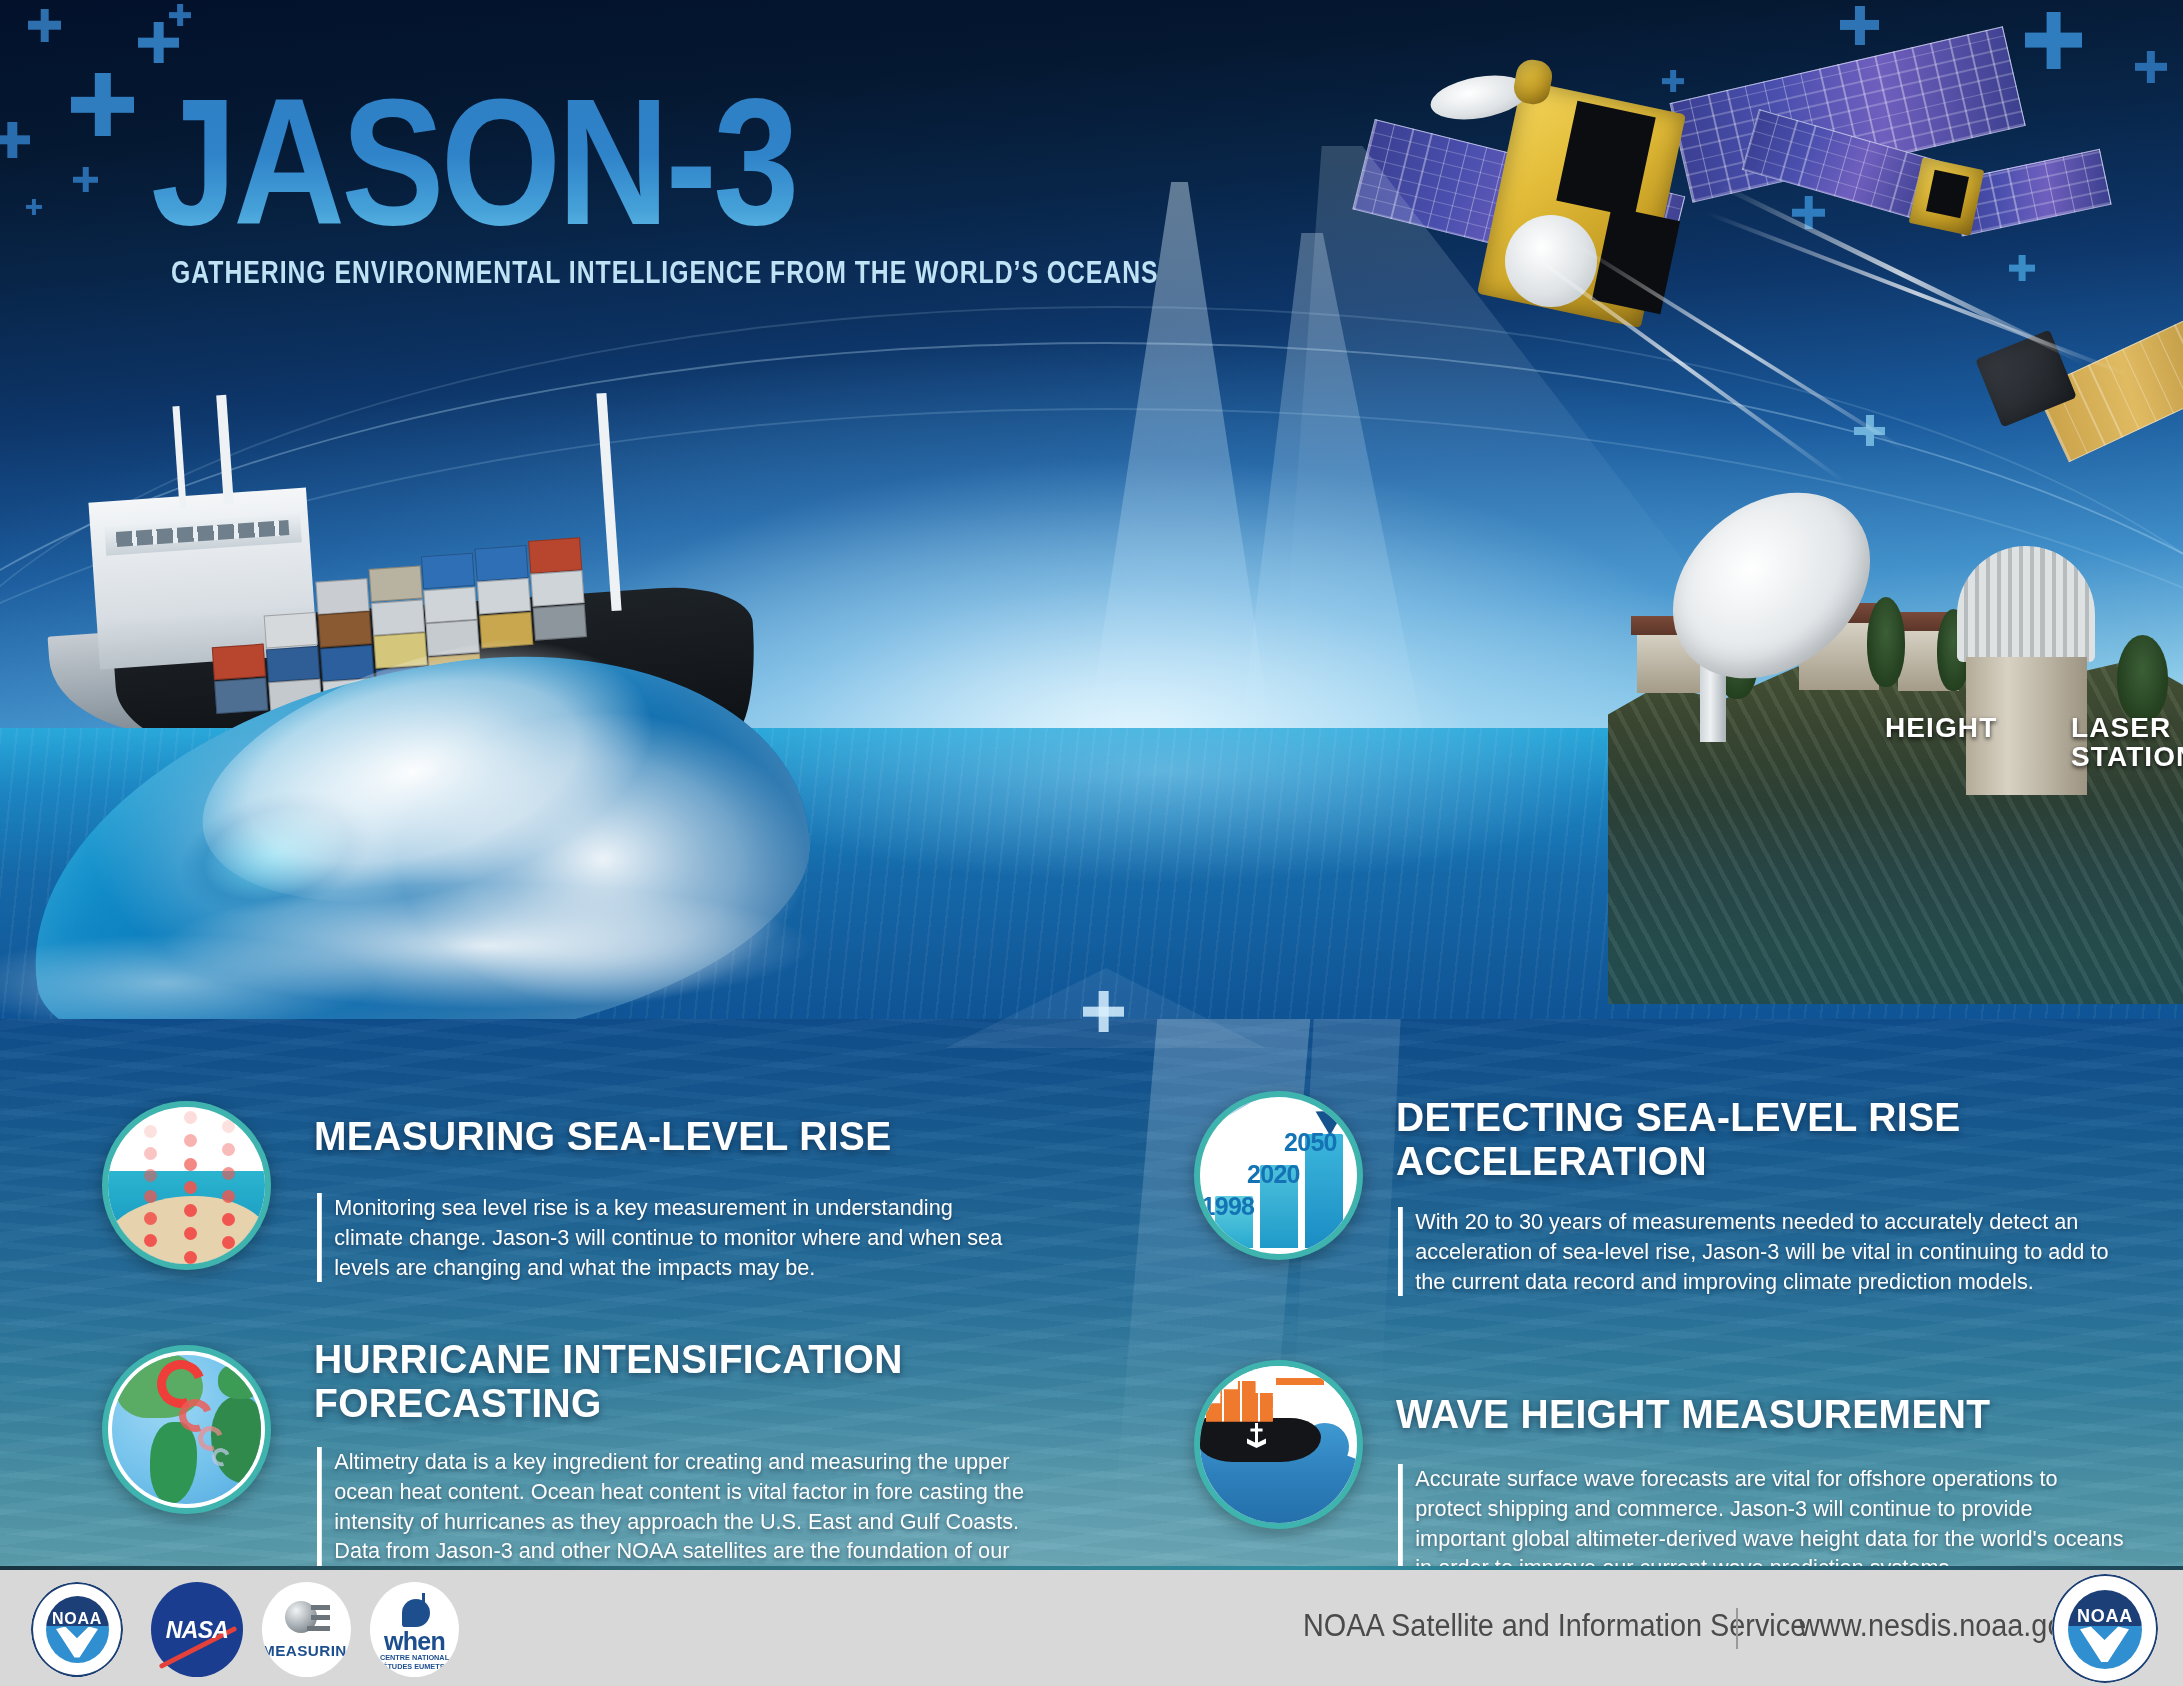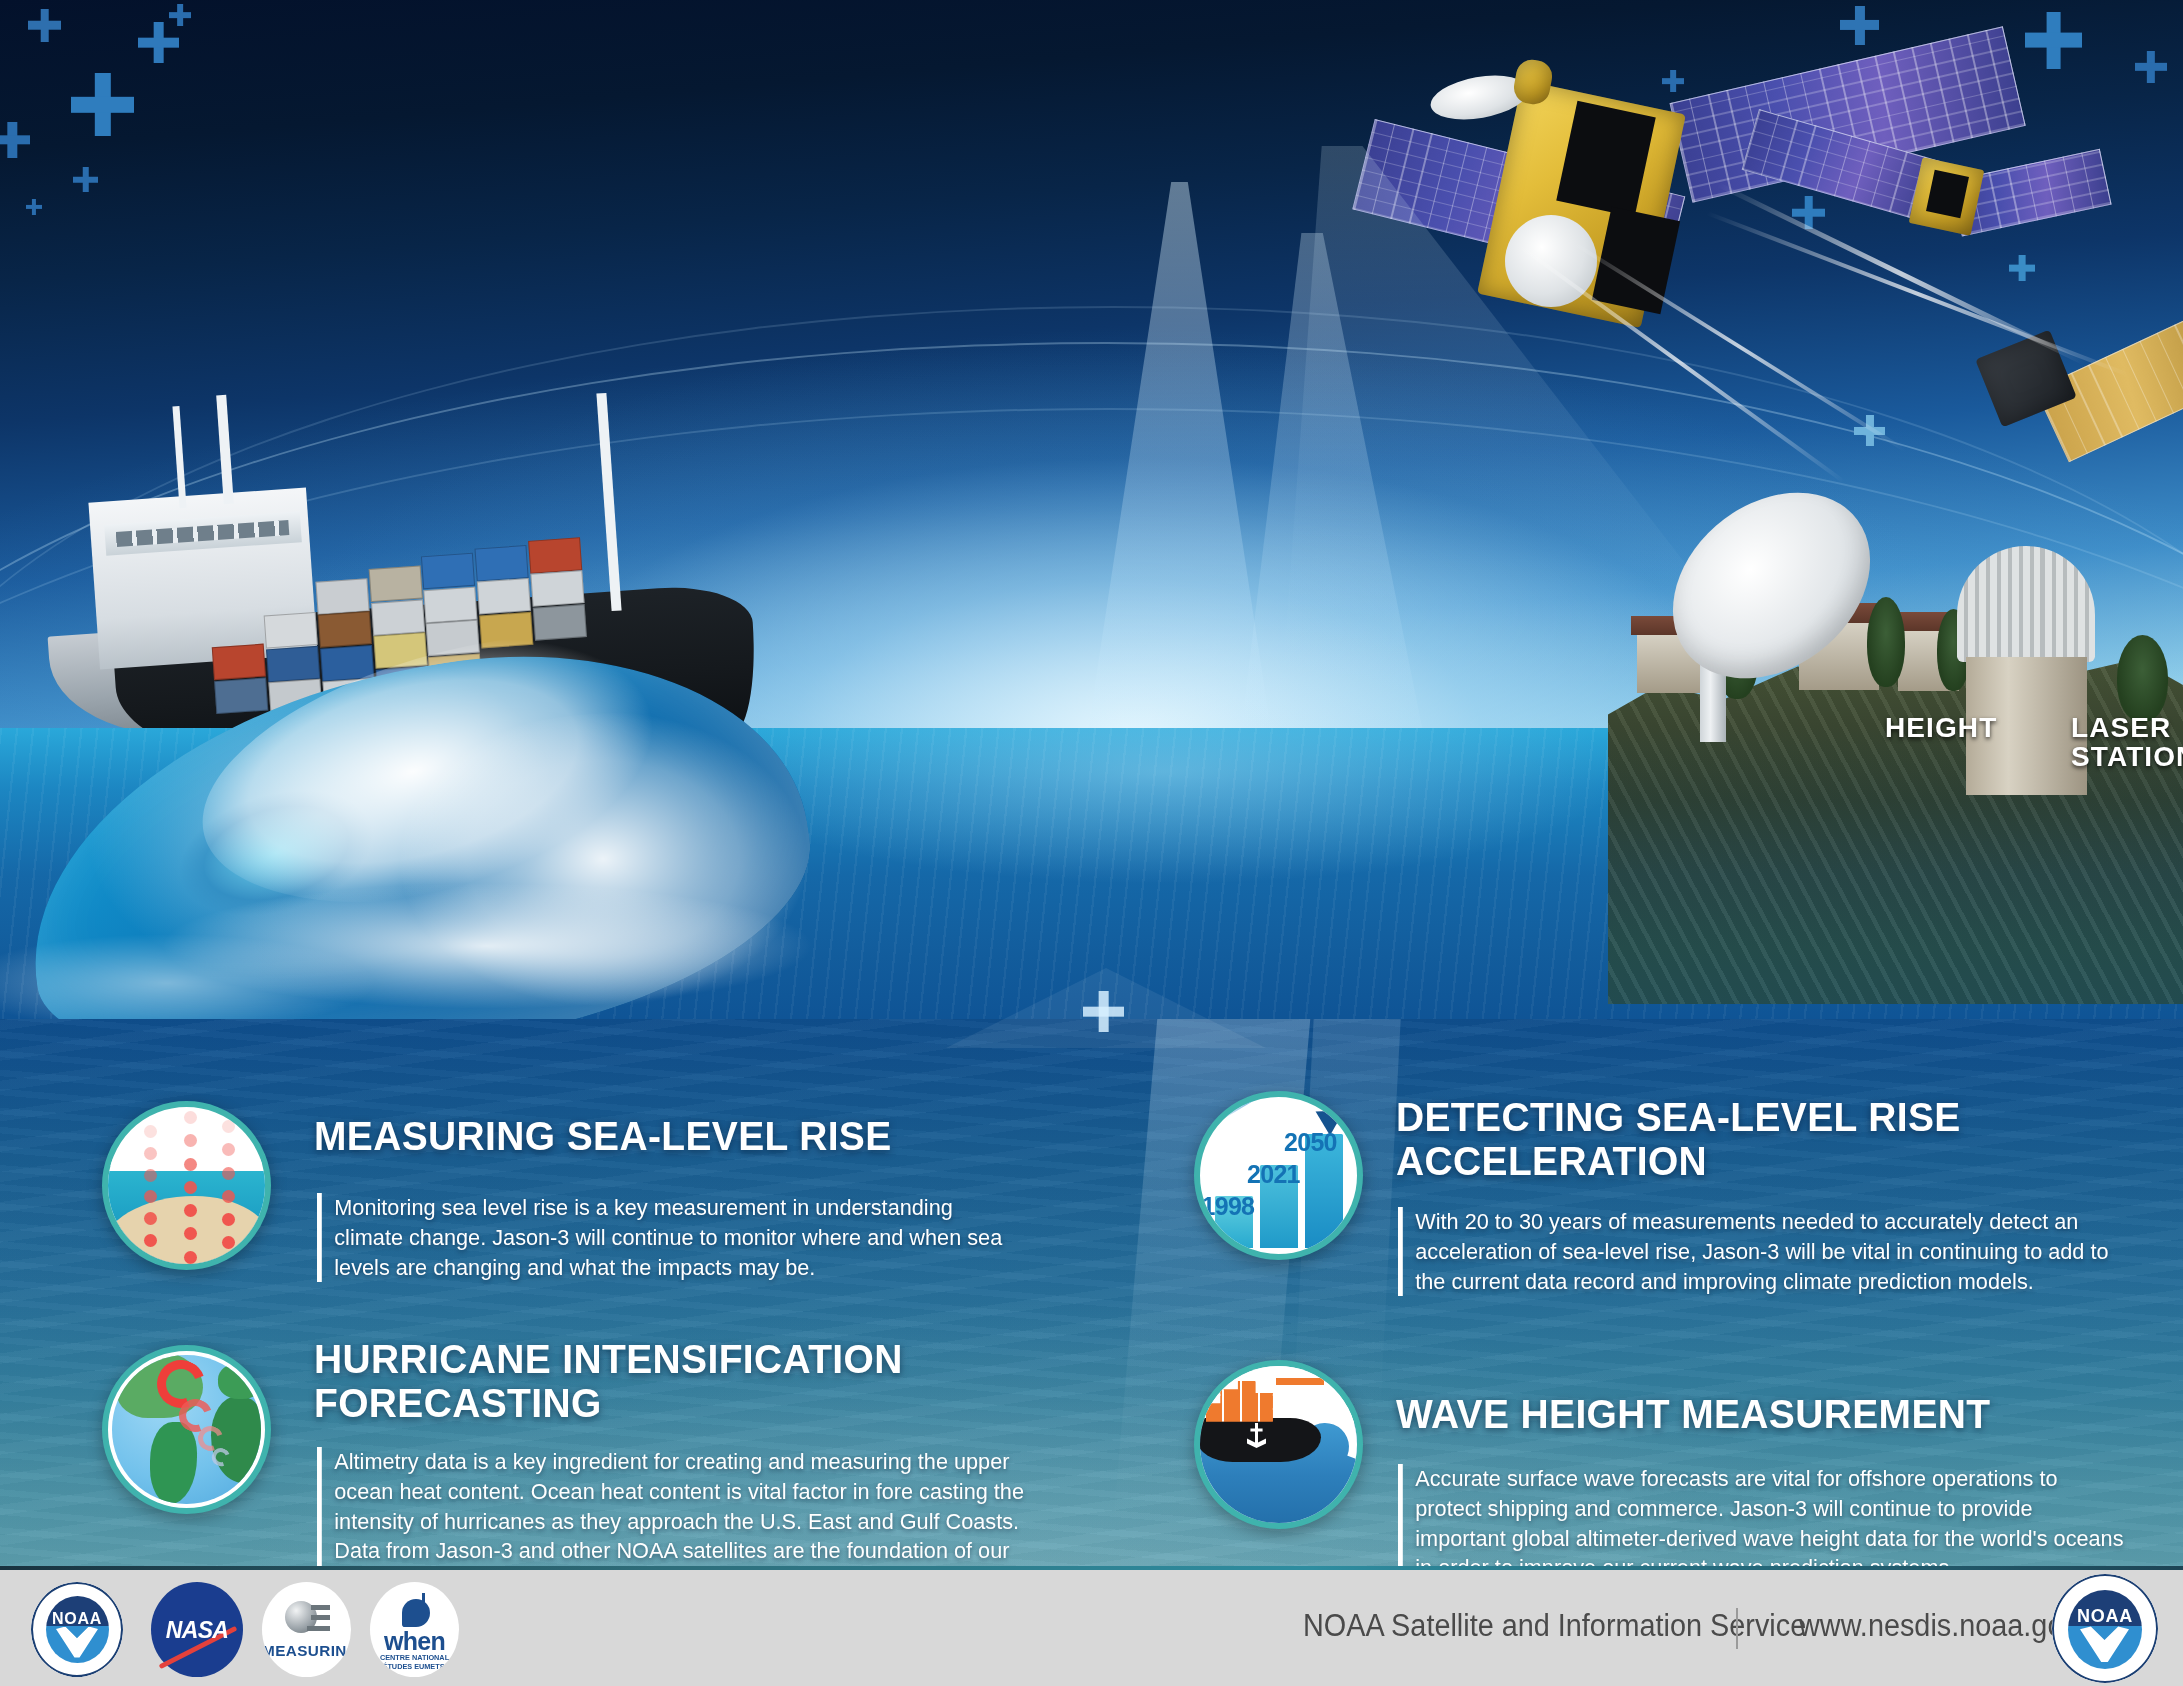--- a/index.html
+++ b/index.html
@@ -441,20 +441,24 @@
   <div class="plus" style="left:169px; top:4.4px;   width:22px;  height:22px;  color:#2a6dae;"></div>
 
   <div class="plus" style="left:1840px; top:5.8px;   width:39px;  height:39px; color:#2e74b4;"></div>
   <div class="plus" style="left:2025px; top:11.6px;  width:57px;  height:57px; color:#2f7dbe;"></div>
   <div class="plus" style="left:2135px; top:51px;  width:32px;  height:32px; color:#2a6dae;"></div>
   <div class="plus" style="left:1792px; top:196px; width:33px;  height:33px; color:#2f7dbe;"></div>
   <div class="plus" style="left:2009px; top:255px; width:26px;  height:26px; color:#3a8cc6;"></div>
   <div class="plus" style="left:1854px; top:415px; width:31px;  height:31px; color:#6fb3dc;"></div>
   <div class="plus" style="left:1662px; top:70px;  width:22px;  height:22px; color:#2a6dae;"></div>
 
+  <div class="title-wrap">
+    <div class="poster-title">JASON-3</div>
+    <div class="poster-sub">GATHERING ENVIRONMENTAL INTELLIGENCE FROM THE WORLD’S OCEANS</div>
+  </div>
 
   <div class="sat" style="left:1383px; top:51px; width:553px; height:335px;">
     <div class="panel-wing" style="left:-29px; top:144px; width:320px; height:93px; transform: rotate(14deg); transform-origin: right center;"></div>
     <div class="panel-wing" style="left:298px; top:51px; width:342px; height:102px; transform: rotate(-13deg); transform-origin: left center;"></div>
     <div class="sat-body" style="left:115px; top:44px; width:167px; height:218px; transform: rotate(12deg); border-radius:4.4px;"></div>
     <div class="sat-black" style="left:183px; top:57px; width:80px; height:102px; transform: rotate(12deg);"></div>
     <div class="sat-black" style="left:218px; top:162px; width:70px; height:95px; transform: rotate(12deg);"></div>
     <div class="sat-dish" style="left:47px; top:26px; width:99px; height:41px; transform: rotate(-10deg);"></div>
     <div class="sat-dish" style="left:122px; top:164px; width:92px; height:92px;"></div>
     <div class="sat-body" style="left:132px; top:8.7px; width:36px; height:44px; border-radius:16px; transform:rotate(10deg);"></div>
@@ -606,21 +610,21 @@
 
     <div class="info-block" style="left:1092px; top:0px; width:1092px; height:247px;">
       <div class="icon-circle" style="left:102px; top:28px;">
         <div class="ic">
           <div class="ic-arrow"></div>
           <div class="ic-arrow-head"></div>
           <div class="ic-bar" style="left:14.6px; height:52px; background:linear-gradient(180deg,#63d0e0,#27a9cf);"></div>
           <div class="ic-bar" style="left:60px; height:83px; background:linear-gradient(180deg,#4ec2dd,#1f9ac9);"></div>
           <div class="ic-bar" style="left:105px; height:114px; background:linear-gradient(180deg,#3cb7dc,#1a8cc4);"></div>
           <div class="ic-bar-lbl" style="left:1.5px; top:95px;">1998</div>
-          <div class="ic-bar-lbl" style="left:47px; top:63px;">2021</div>
+          <div class="ic-bar-lbl" style="left:47px; top:63px;">2020</div>
           <div class="ic-bar-lbl" style="left:84px; top:31px;">2050</div>
         </div>
       </div>
       <div class="block-title" style="left:304px; top:33px; width:655px;">DETECTING SEA-LEVEL RISE ACCELERATION</div>
       <div class="block-body" style="left:306px; top:144px; width:750px;">With 20 to 30 years of measurements needed to accurately detect an acceleration of sea-level rise, Jason-3 will be vital in continuing to add  to the current data record and improving climate prediction models.</div>
     </div>
 
     <div class="info-block" style="left:0px; top:269px; width:1092px; height:247px;">
       <div class="icon-circle" style="left:102px; top:13px;">
         <div class="ic">

